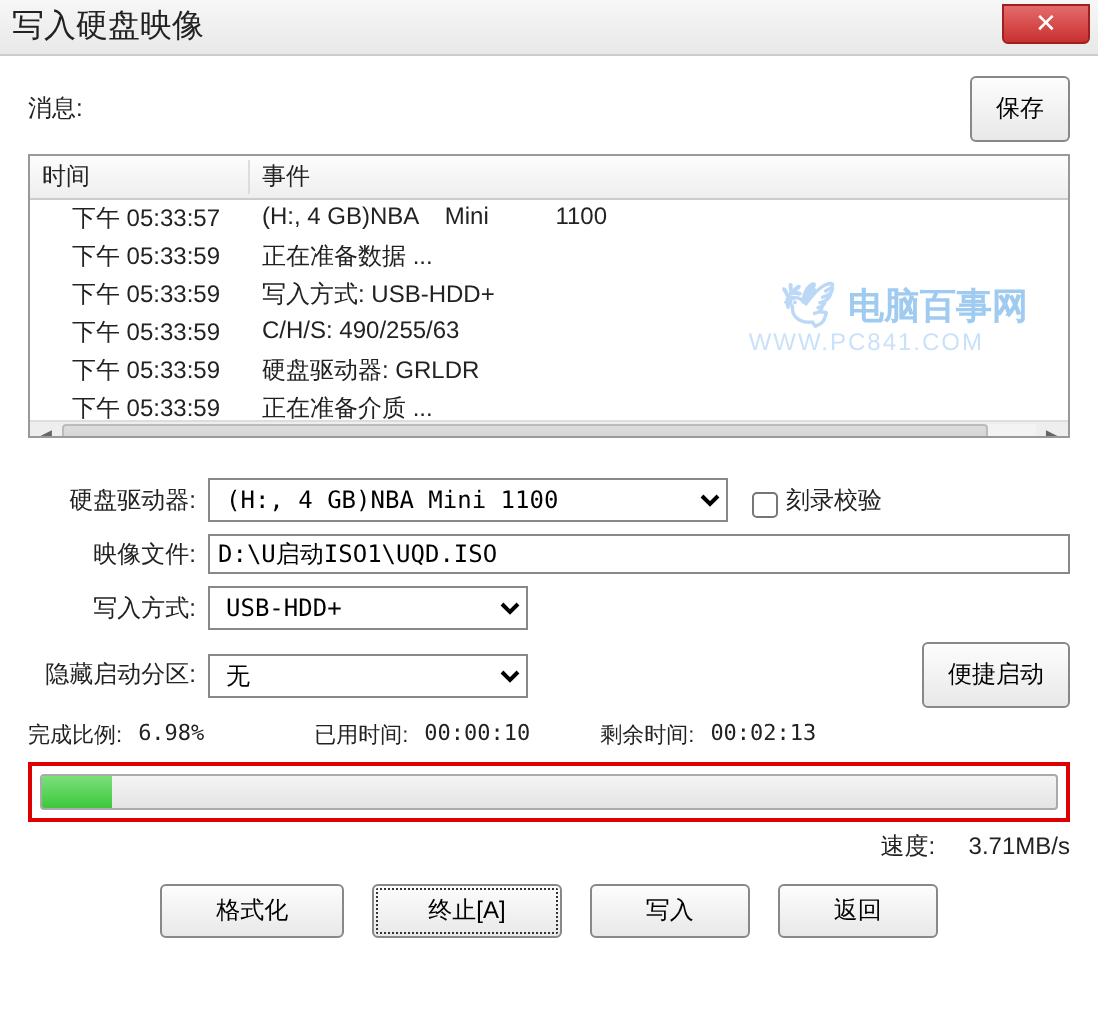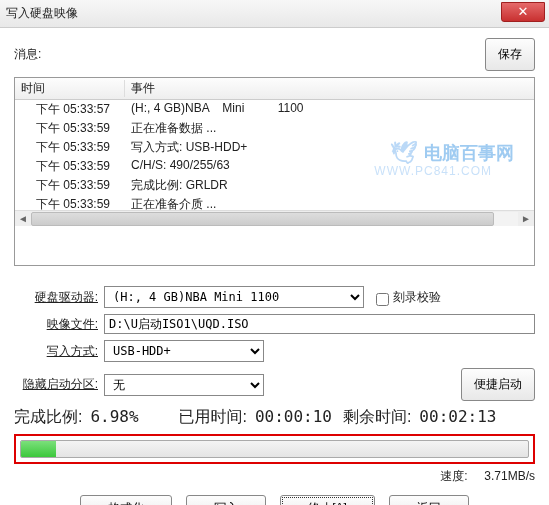--- a/index.html
+++ b/index.html
@@ -1,44 +1,44 @@
 <!DOCTYPE html>
 <html><head>
 <meta charset="utf-8">
 <style>
 * { box-sizing: border-box; margin: 0; padding: 0; font-family: "Microsoft YaHei", SimSun, Arial, sans-serif; }
 body { background: #fff; width: 549px; height: 505px; overflow: hidden; }
 .titlebar { height: 28px; background: linear-gradient(#f7f7f7,#e8e8e8); border-bottom: 1px solid #ccc; display: flex; align-items: center; padding: 0 6px; position: relative; }
-.titlebar .title { font-size: 12px; color: #222; }
+.titlebar .title { font-size: 16px; color: #222; }
 .titlebar .close { position: absolute; right: 4px; top: 2px; width: 44px; height: 20px; background: linear-gradient(#e56a6a,#c83030); border: 1px solid #a02020; border-radius: 0 0 3px 3px; color: #fff; text-align: center; line-height: 18px; font-size: 13px; }
 .content { padding: 10px 14px; font-size: 12px; color: #222; }
 .msgrow { display: flex; align-items: center; margin-bottom: 6px; }
 .msgrow .lbl { flex: 1; }
 .btn { background: linear-gradient(#fdfdfd,#e8e8e8); border: 1px solid #888; border-radius: 3px; padding: 7px 12px; font-size: 12px; cursor: pointer; }
-.logbox { border: 1px solid #999; height: 189px; position: relative; background: #fff; overflow: hidden; }
+.logbox { border: 1px solid #999; height: 142px; position: relative; background: #fff; overflow: hidden; }
 .loghead { display: flex; background: linear-gradient(#fdfdfd,#eee); border-bottom: 1px solid #ccc; font-size: 12px; padding: 2px 0; }
 .loghead .c1 { width: 110px; padding-left: 6px; border-right: 1px solid #ddd; }
 .loghead .c2 { flex: 1; padding-left: 6px; }
 .logbody { height: 110px; overflow: hidden; position: relative; }
 .logrow { display: flex; font-size: 12px; font-family: SimSun, monospace; padding: 1px 0; }
 .logrow .c1 { width: 110px; padding-left: 6px; white-space: pre; text-align: center; }
 .logrow .c2 { flex: 1; padding-left: 6px; white-space: pre; }
 .watermark { position: absolute; right: 20px; top: 40px; color: rgba(80,160,230,0.55); font-size: 18px; font-weight: bold; pointer-events: none; display: flex; align-items: center; gap: 6px; }
 .watermark .wing { font-size: 22px; color: rgba(120,180,240,0.5); }
 .watermark-sub { position: absolute; right: 42px; top: 64px; color: rgba(120,180,240,0.4); font-size: 12px; letter-spacing: 1px; pointer-events: none; }
 .hscroll { height: 16px; background: #eee; border-top: 1px solid #ddd; display: flex; align-items: center; }
 .hscroll .arrow { width: 16px; text-align: center; color: #666; font-size: 10px; }
 .hscroll .track { flex: 1; height: 14px; background: #f3f3f3; position: relative; }
 .hscroll .thumb { position: absolute; left: 0; width: 95%; height: 100%; background: linear-gradient(#ddd,#ccc); border: 1px solid #bbb; border-radius: 2px; }
 .formrow { display: flex; align-items: center; margin: 6px 0; font-size: 12px; }
-.formrow .flbl { width: 90px; text-align: right; padding-right: 6px; text-decoration: underline; }
+.formrow .flbl { width: 90px; text-align: right; padding-right: 6px; }
 .formrow select, .formrow input[type=text] { flex: 1; border: 1px solid #888; padding: 2px 4px; font-size: 12px; font-family: SimSun, monospace; background: #fff; }
 .formrow .short { flex: 0 0 260px; }
 .chk { display: flex; align-items: flex-end; gap: 4px; margin-left: 12px; }
-.statrow { display: flex; font-size: 16px; margin: 6px 0; }
+.statrow { display: flex; font-size: 11px; margin: 6px 0; }
 .statrow > div { margin-right: 8px; }
 .statrow .v { font-family: SimSun, monospace; }
 .progwrap { border: 2px solid #d00; padding: 4px; margin: 4px 0 2px 0; }
 .progress { height: 18px; background: linear-gradient(#f4f4f4,#e4e4e4); border: 1px solid #aaa; border-radius: 2px; position: relative; overflow: hidden; }
 .progress .bar { position: absolute; left: 0; top: 0; bottom: 0; background: linear-gradient(#7be07b,#3cc83c); }
 .speedrow { text-align: right; font-size: 12px; margin: 4px 0 10px 0; }
 .btnrow { display: flex; justify-content: center; gap: 14px; margin-top: 8px; }
 .btnrow .btn { padding: 4px 27px; }
 .btnrow .btn.focus { outline: 1px dotted #333; outline-offset: -3px; }
 </style>
@@ -79,21 +79,21 @@
       <div class="logrow">
           <div class="c1">下午 05:33:59</div>
           <div class="c2">写入方式: USB-HDD+</div>
         </div>
       <div class="logrow">
           <div class="c1">下午 05:33:59</div>
           <div class="c2">C/H/S: 490/255/63</div>
         </div>
       <div class="logrow">
           <div class="c1">下午 05:33:59</div>
-          <div class="c2">完成比例: GRLDR</div>
+          <div class="c2">硬盘驱动器: GRLDR</div>
         </div>
       <div class="logrow">
           <div class="c1">下午 05:33:59</div>
           <div class="c2">正在准备介质 ...</div>
         </div>
 
     </div>
     <div class="hscroll">
       <div class="arrow">◄</div>
       <div class="track">
@@ -147,18 +147,18 @@
   </div>
 
   <div class="speedrow">
     <span>速度:</span>
     <span style="display:inline-block;width:10px"></span>
     <span class="v">3.71MB/s</span>
   </div>
 
   <div class="btnrow">
     <button class="btn">格式化</button>
+    <button class="btn focus">终止[A]</button>
     <button class="btn">写入</button>
-    <button class="btn focus">终止[A]</button>
     <button class="btn">返回</button>
   </div>
 
 </div>
 
 </body></html>

